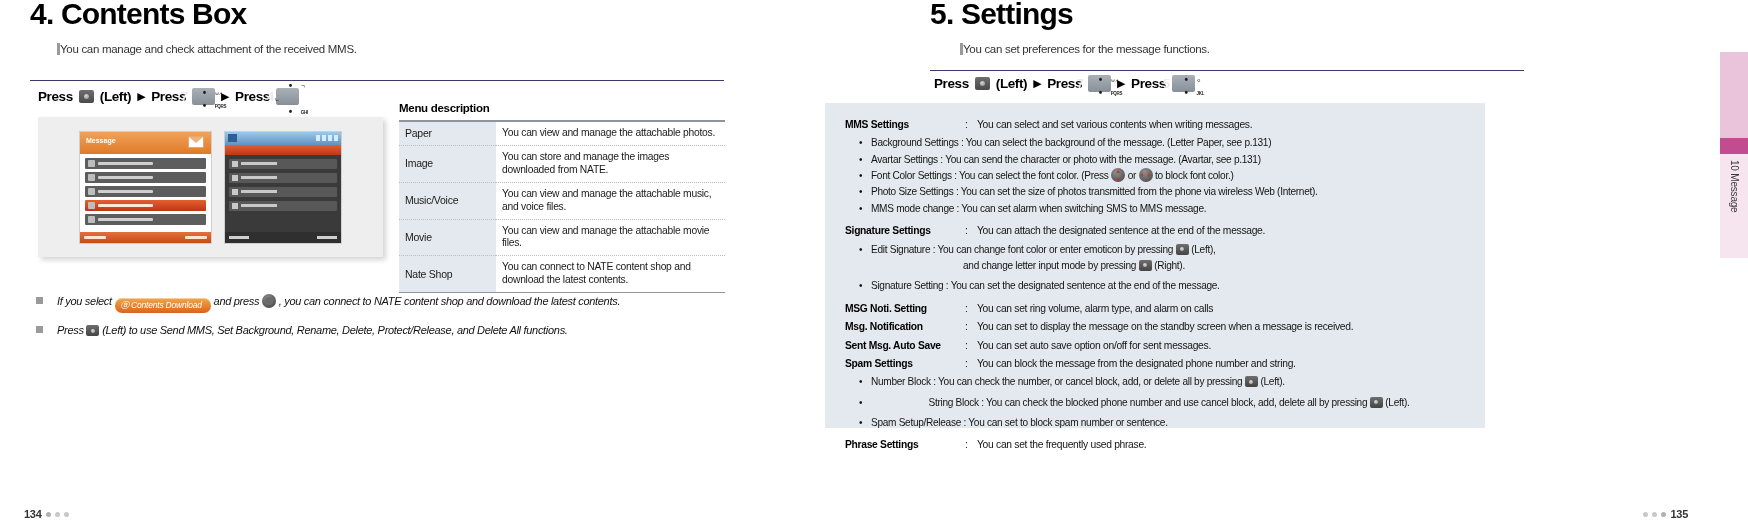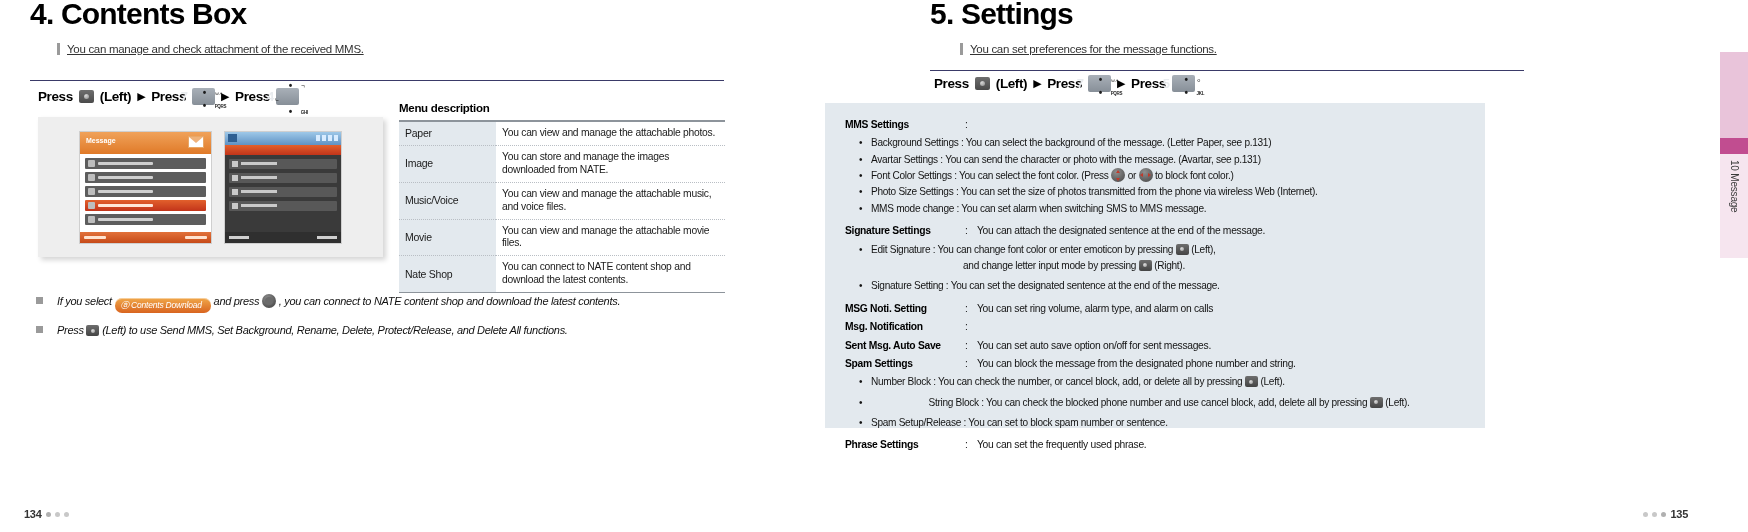--- a/index.html
+++ b/index.html
@@ -13,21 +13,21 @@
   .page-left{width:820px;padding:0 0 0 0;}
   .page-right{width:928px;}
 
   
   .h-title{
     font-size:30px;font-weight:bold;letter-spacing:-0.8px;
     margin:0;line-height:1.05;color:#000;
   }
   .h-sub{
     font-size:11.5px;color:#333;letter-spacing:-0.3px;
-    display:flex;align-items:center;gap:7px;text-decoration:underline;
+    display:flex;align-items:center;
   }
   .h-bar{display:inline-block;width:3px;height:12px;background:#9a9a9a;flex:0 0 auto;}
   .rule{height:1px;background:#3a3a68;width:100%;}
 
   
   .press-line{
     display:flex;align-items:center;gap:6px;
     font-size:13.5px;font-weight:bold;letter-spacing:-0.4px;color:#000;
   }
   .arrow{font-size:11px;line-height:1;}
@@ -419,20 +419,21 @@
           <span class="sub">JKL</span>
         </span>
       </span>
     </div>
 
     <div class="panel" style="position:absolute;left:5px;top:103px;width:660px;height:325px;">
 
       <div class="srow">
         <span class="sterm">MMS Settings</span>
         <span class="scolon">:</span>
+        <span class="sdesc">You can select and set various contents when writing messages.</span>
       </div>
       <div class="subs">
         <div class="sub">Background Settings : You can select the background of the message. (Letter Paper, see p.131)</div>
         <div class="sub">Avartar Settings : You can send the character or photo with the message. (Avartar, see p.131)</div>
         <div class="sub">
           <span>Font Color Settings : You can select the font color. (Press</span>
           <span class="key-nav vert"></span>
           <span>or</span>
           <span class="key-nav horz"></span>
           <span>to block font color.)</span>
@@ -461,20 +462,21 @@
       </div>
 
       <div class="srow">
         <span class="sterm">MSG Noti. Setting</span>
         <span class="scolon">:</span>
         <span class="sdesc">You can set ring volume, alarm type, and alarm on calls</span>
       </div>
       <div class="srow">
         <span class="sterm">Msg. Notification</span>
         <span class="scolon">:</span>
+        <span class="sdesc">You can set to display the message on the standby screen when a message is received.</span>
       </div>
       <div class="srow">
         <span class="sterm">Sent Msg. Auto Save</span>
         <span class="scolon">:</span>
         <span class="sdesc">You can set auto save option on/off for sent messages.</span>
       </div>
 
       <div class="srow">
         <span class="sterm">Spam Settings</span>
         <span class="scolon">:</span>

